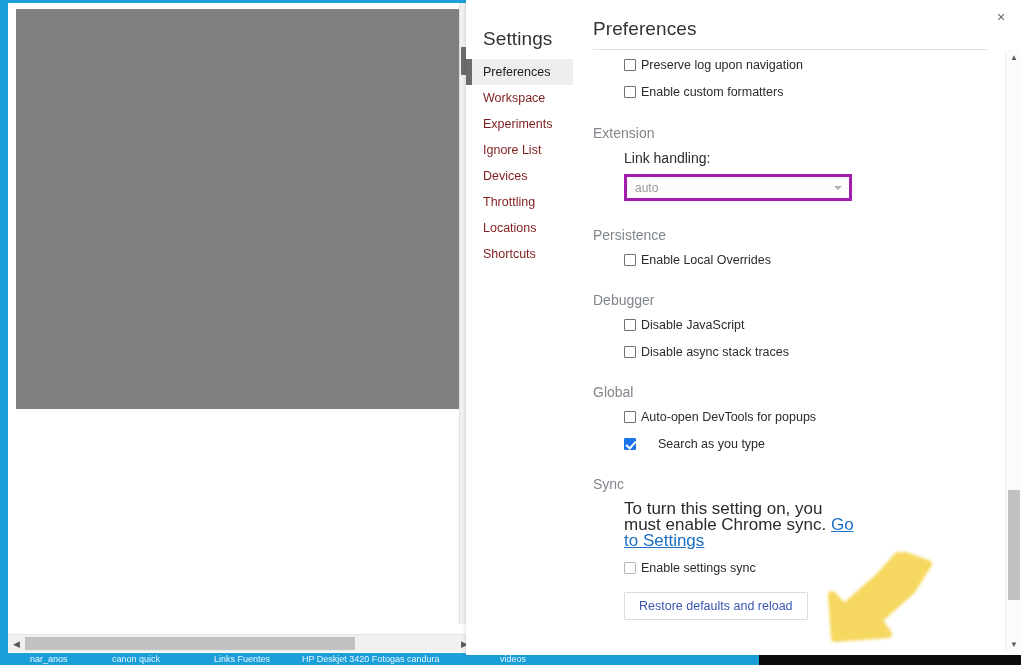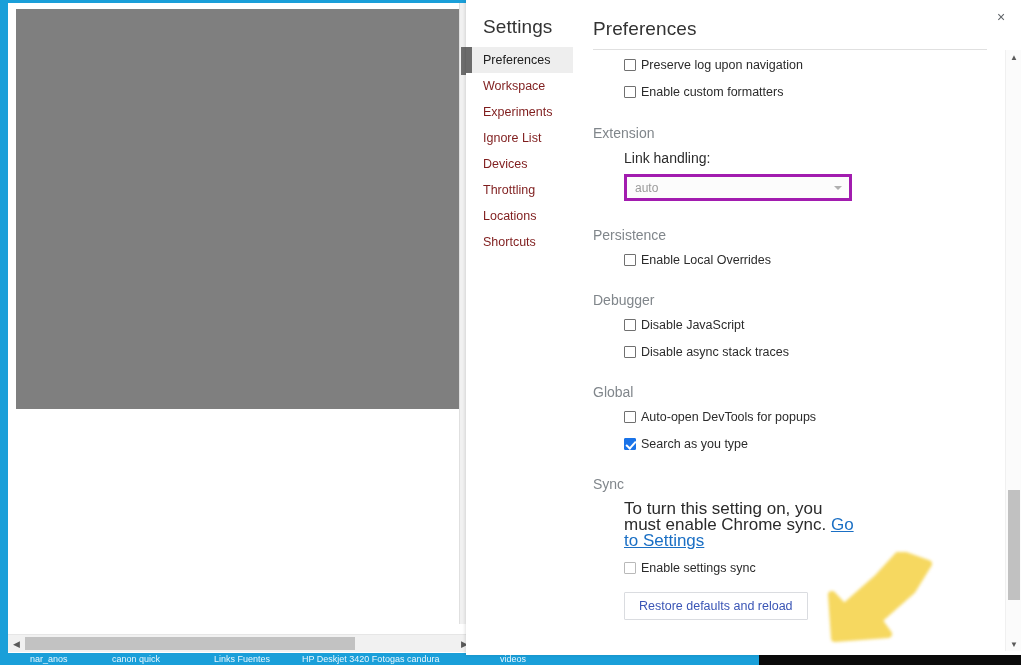--- a/index.html
+++ b/index.html
@@ -66,21 +66,21 @@
   #close-btn {
     position:absolute; right:9px; top:6px; width:22px; height:22px;
     display:flex; align-items:center; justify-content:center;
     color:#5f6368; font-size:14px; line-height:1; cursor:pointer;
     font-family:"Liberation Sans", sans-serif;
   }
   #settings-body { position:absolute; left:0; top:0; right:0; bottom:0; display:flex; }
 
   
   #settings-sidebar {
-    width:108px; padding-top:16px; background:#fff; flex-shrink:0;
+    width:108px; padding-top:28px; background:#fff; flex-shrink:0;
     border-right:1px solid #ffffff;
   }
   #settings-title {
     font-size:19px; color:#333; font-weight:400; padding-left:17px;
     margin-bottom:9px; letter-spacing:0.1px;
   }
   .nav-item {
     position:relative; font-size:12.5px; color:#7f1d1d; line-height:26px;
     height:26px; padding-left:17px; cursor:pointer; white-space:nowrap;
   }
@@ -265,21 +265,21 @@
             <div class="cb"></div>
             <div class="cb-label">Disable async stack traces</div>
           </div>
 
           
           <div class="section-title" style="margin-top:24px;">Global</div>
           <div class="check-row">
             <div class="cb"></div>
             <div class="cb-label">Auto-open DevTools for popups</div>
           </div>
-          <div class="check-row" style="margin-bottom:0;">
+          <div class="check-row" style="margin-bottom:0;gap:17px;">
             <div class="cb checked"></div>
             <div class="cb-label">Search as you type</div>
           </div>
 
           
           <div class="section-title" style="margin-top:24px;">Sync</div>
           <div class="sync-text">
             <span>To turn this setting on, you must enable Chrome sync. </span><span class="sync-link">Go to Settings</span>
           </div>
           <div class="check-row" style="margin-bottom:0;">

